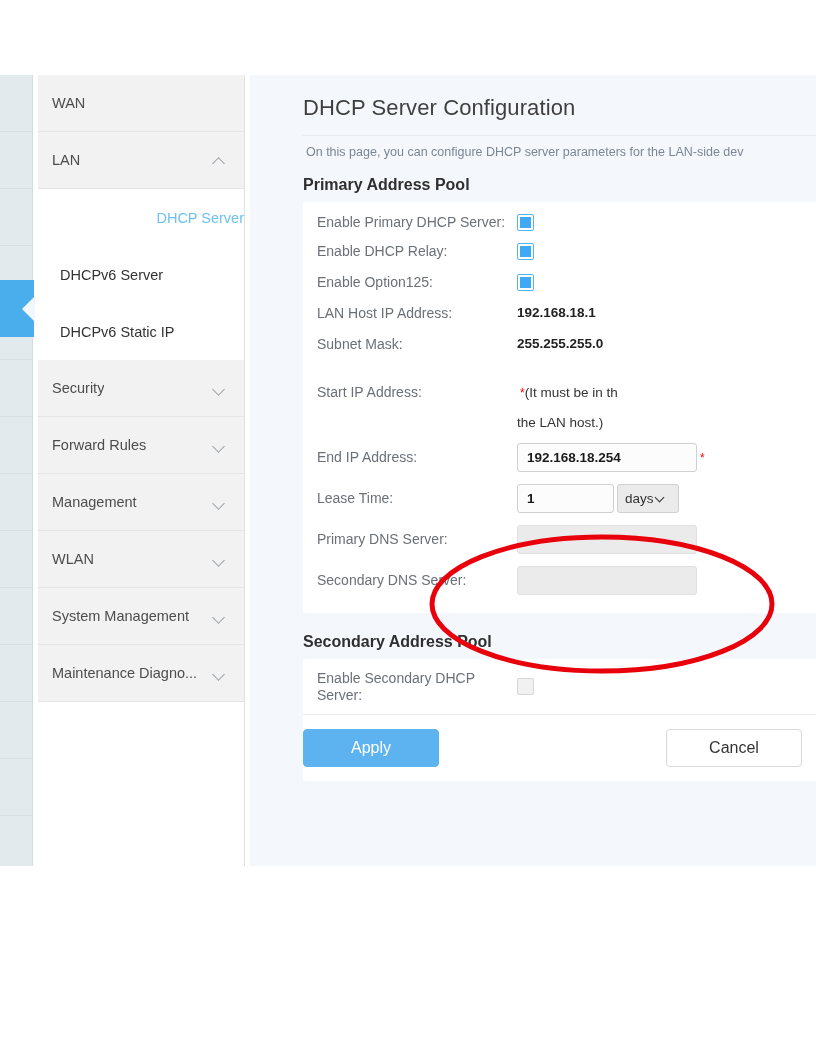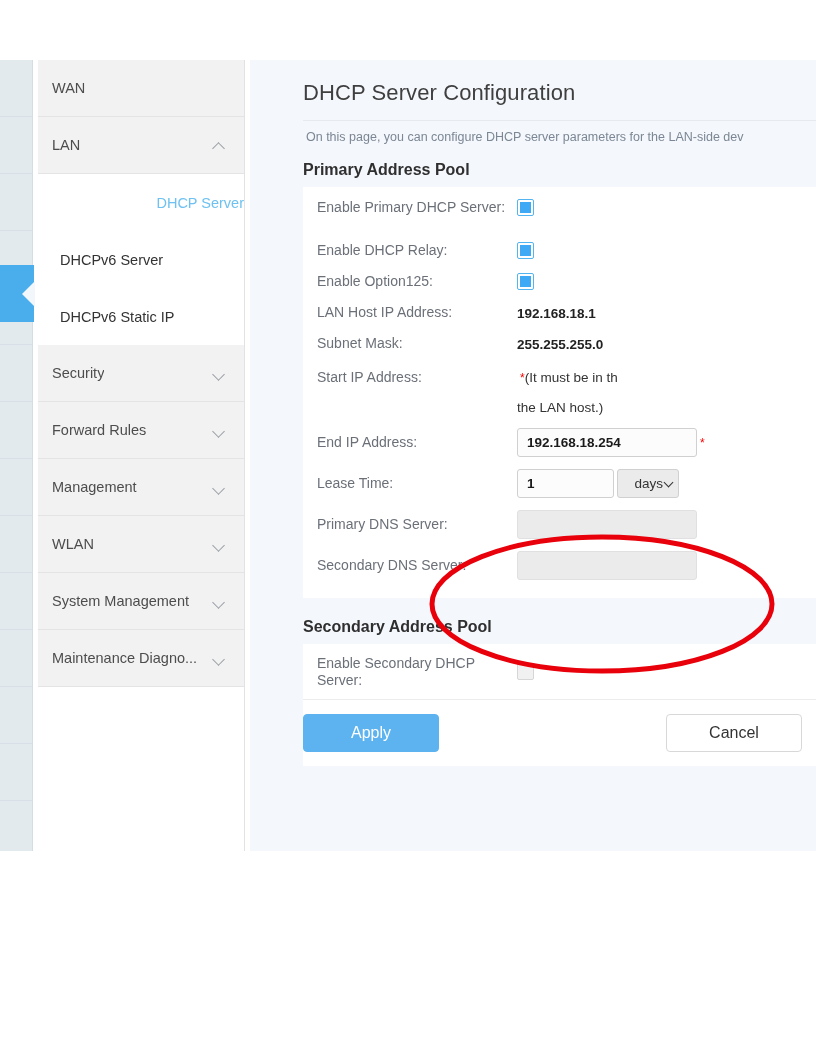--- a/index.html
+++ b/index.html
@@ -12,21 +12,21 @@
   #root {
     position: relative;
     width: 816px;
     height: 1056px;
     background: #ffffff;
   }
 
   
   #app {
     position: absolute;
-    left: 0; top: 60px;
+    left: 0; top: 75px;
     width: 816px; height: 791px;
     background: #ffffff;
     overflow: hidden;
   }
 
   
   #rail {
     position: absolute;
     left: 0; top: 0;
     width: 33px; height: 791px;
@@ -151,21 +151,21 @@
   }
   .card {
     margin-left: 53px;
     width: 513px;
     background: #ffffff;
     box-sizing: border-box;
   }
 
   .row {
     display: flex;
-    align-items: flex-end;
+    align-items: flex-start;
     min-height: 31px;
     padding: 0 0 0 14px;
   }
   .row.tall { min-height: 41px; align-items: center; }
   .lbl {
     width: 200px;
     flex: 0 0 200px;
     font-size: 14px;
     color: #6b7078;
     line-height: 17px;
@@ -228,21 +228,21 @@
     width: 62px;
     border: 1px solid #d0d0d0;
     border-radius: 3px;
     background: #ebebeb;
     box-sizing: border-box;
     font-size: 13.5px;
     color: #333;
     padding: 0 4px 0 7px;
     display: flex;
     align-items: center;
-    justify-content: flex-end;
+    justify-content: flex-start;
     margin-left: 3px;
     cursor: pointer;
   }
   .sel .dcar {
     width: 9px; height: 9px;
     position: relative;
     margin-left: 2px;
   }
   .sel .dcar::before {
     content: "";

